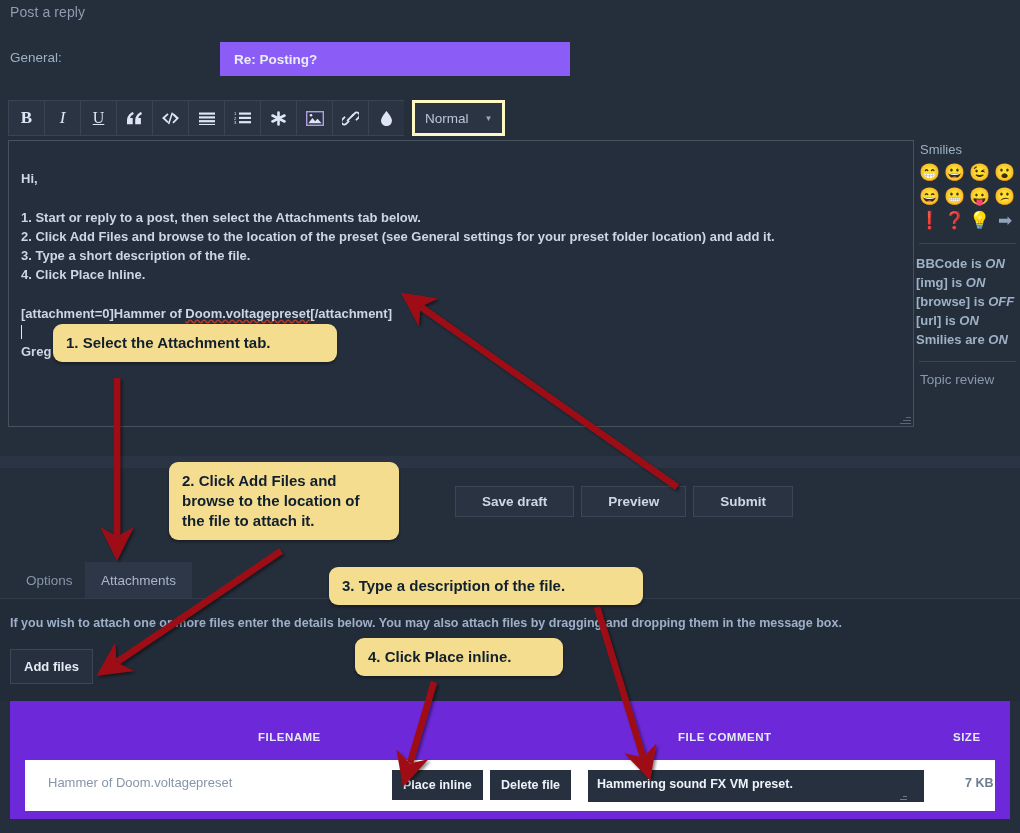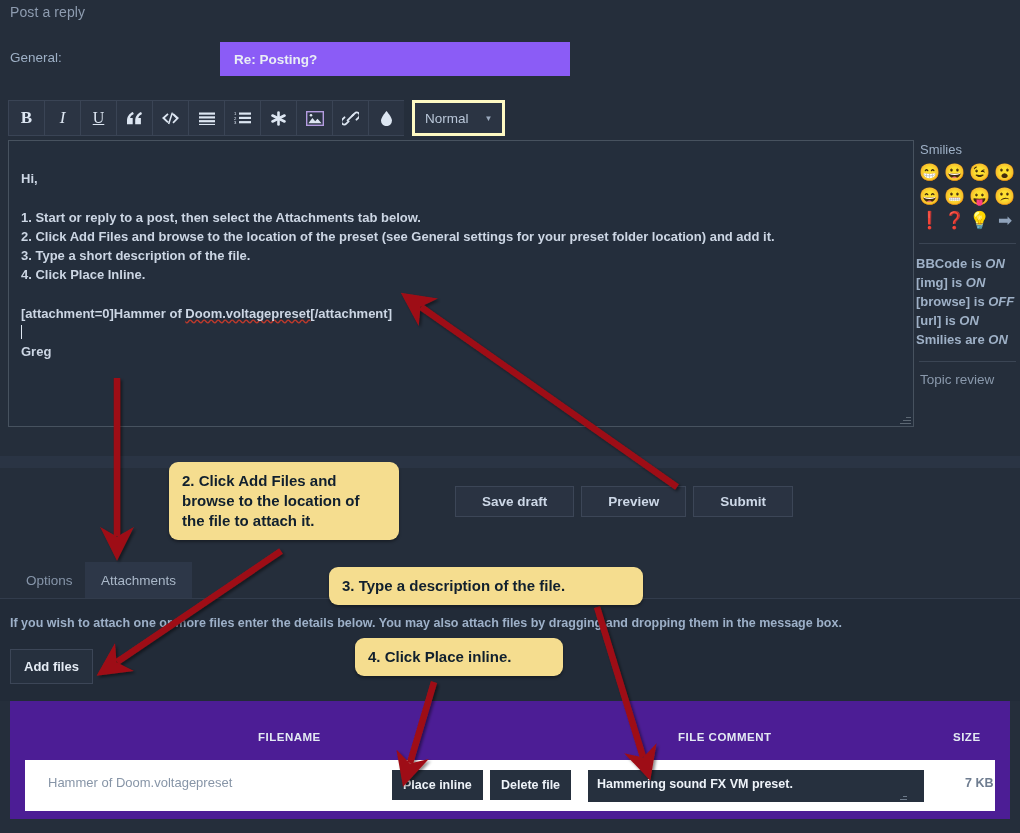--- a/index.html
+++ b/index.html
@@ -279,21 +279,21 @@
     font-weight: bold;
     padding: 9px 13px;
     cursor: pointer;
   }
 
   
   .table-wrap {
     position: absolute;
     left: 10px; top: 701px;
     width: 1000px; height: 118px;
-    background: #4c1d95;
+    background: #6d28d9;
   }
   .thead {
     position: relative;
     height: 52px;
   }
   .th {
     position: absolute;
     top: 30px;
     font-size: 11.5px;
     font-weight: bold;
@@ -575,17 +575,18 @@
       <line x1="281" y1="551" x2="117" y2="662"></line>
 
       <line x1="597" y1="607" x2="643" y2="757"></line>
 
       <line x1="434" y1="682" x2="410" y2="763"></line>
 
       <line x1="677" y1="487" x2="421" y2="307"></line>
     </g>
   </svg>
 
+  <div class="callout" id="callout-1">1. Select the Attachment tab.</div>
   <div class="callout" id="callout-2">2. Click Add Files and browse to the location of the file to attach it.</div>
   <div class="callout" id="callout-3">3. Type a description of the file.</div>
   <div class="callout" id="callout-4">4. Click Place inline.</div>
 
 </div>
 
 </body></html>

